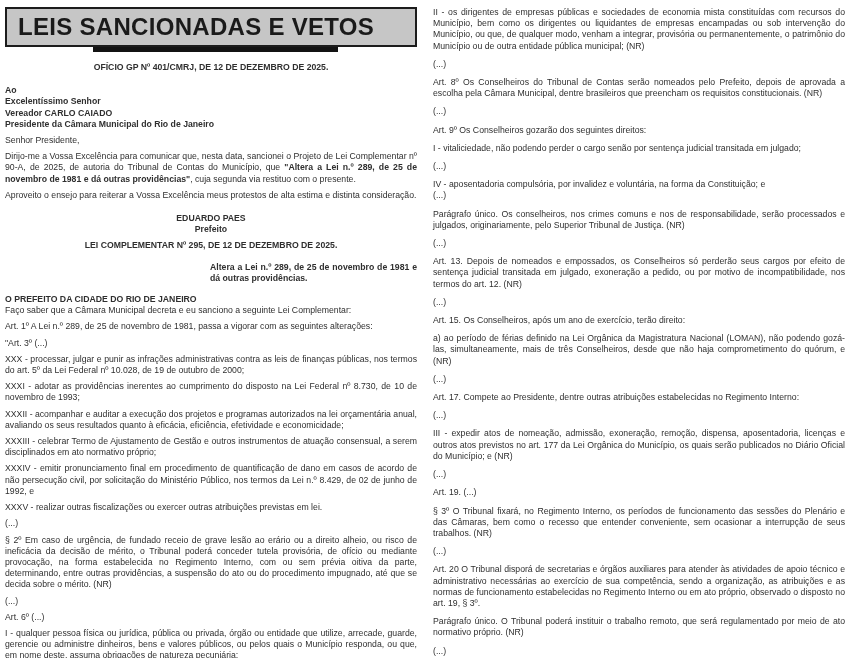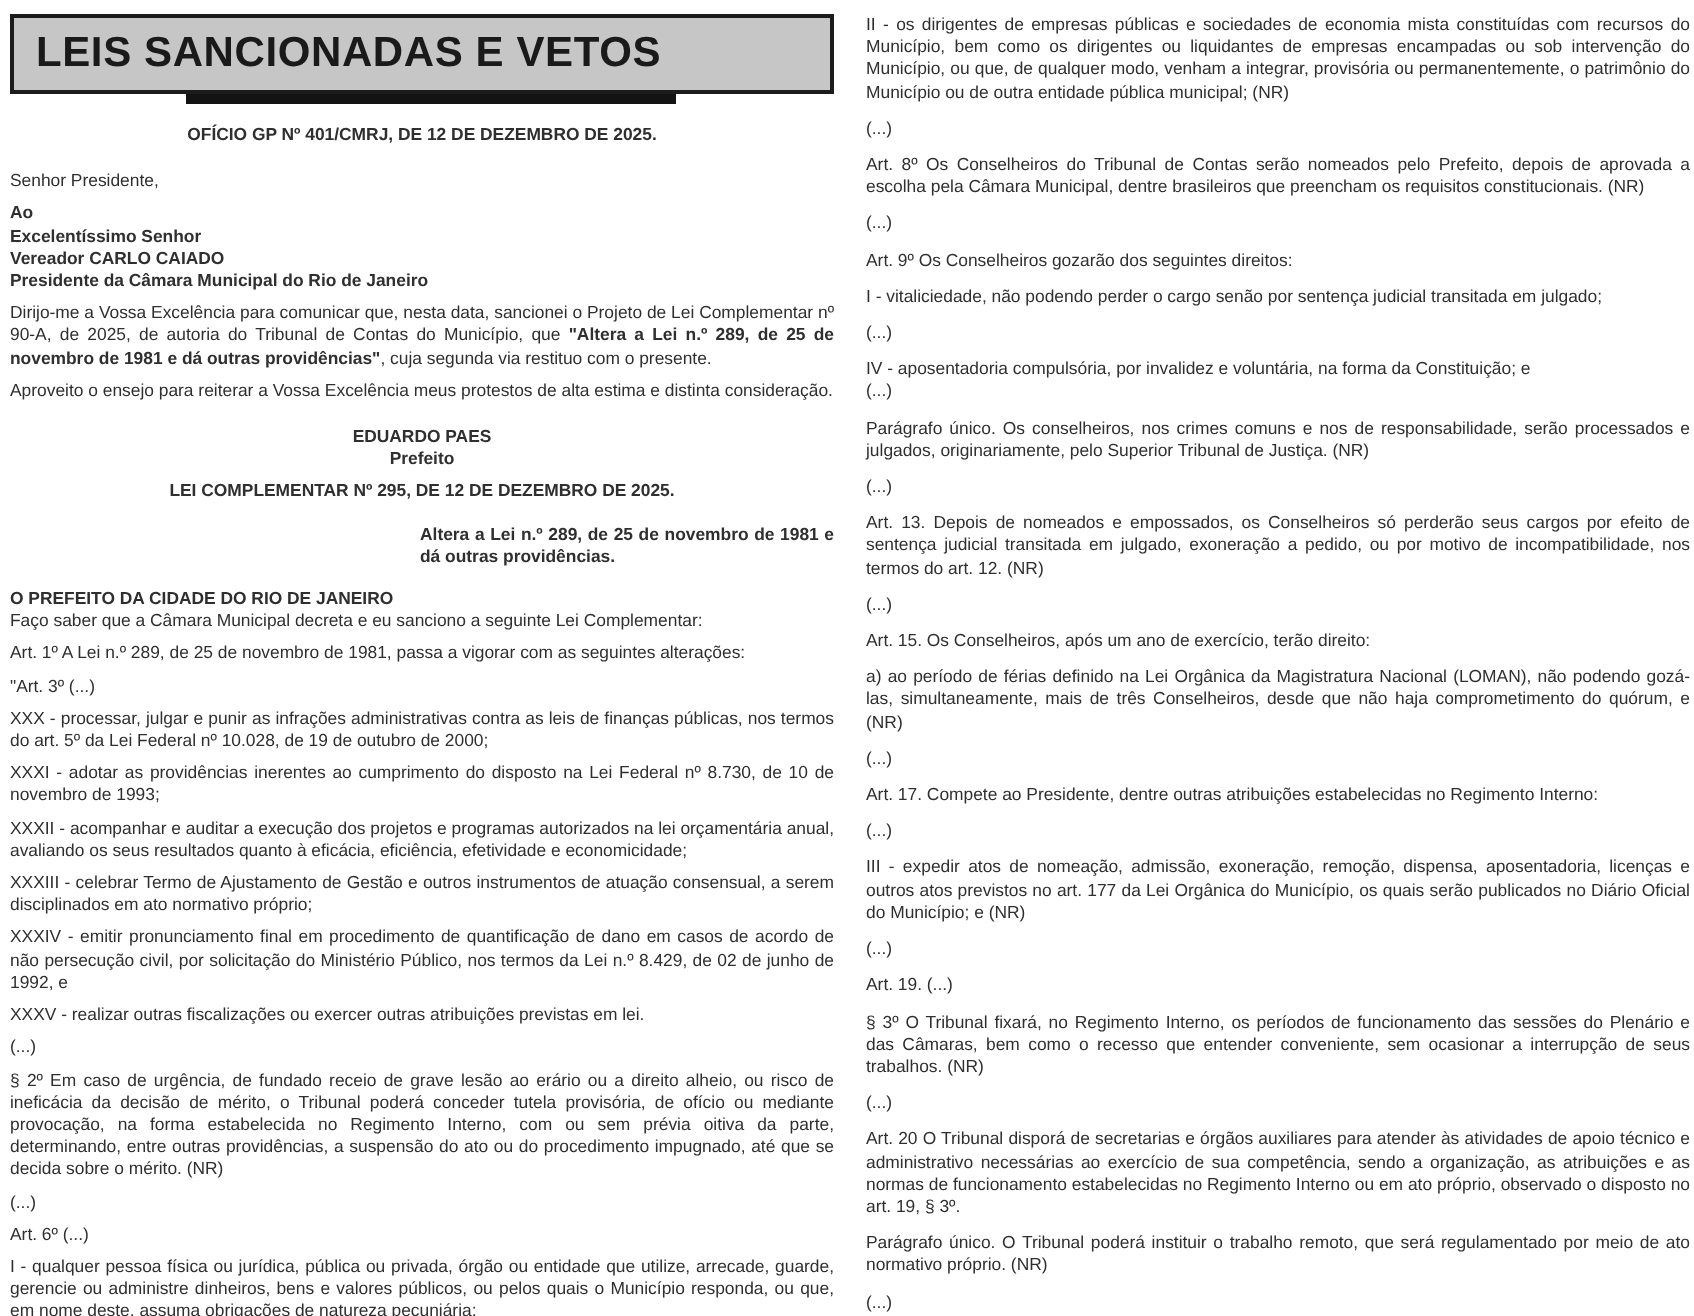--- a/index.html
+++ b/index.html
@@ -29,21 +29,21 @@
   .header-box {
     box-sizing: border-box;
     margin-top: 7px;
     width: 100%;
     height: 40px;
     background: #c6c6c6;
     border: 2px solid #1c1c1c;
     display: flex;
     align-items: center;
     padding-left: 11px;
-    font-size: 21px;
+    font-size: 24px;
     font-weight: bold;
     color: #1a1a1a;
     letter-spacing: 0.3px;
     white-space: nowrap;
   }
   .header-shadow {
     width: 245px;
     height: 5px;
     background: #131313;
     margin-left: 88px;
@@ -66,22 +66,22 @@
 <body>
 
 <div class="page">
   <div class="col col-left">
     <div class="header-box">
       <span>LEIS SANCIONADAS E VETOS</span>
     </div>
     <div class="header-shadow"></div>
     <div class="content" id="left-paragraphs">
         <p class="para align-center sp-lg"><span class="b">OFÍCIO GP Nº 401/CMRJ, DE 12 DE DEZEMBRO DE 2025.</span></p>
+        <p class="para"><span class="b">Ao<br>Excelentíssimo Senhor<br>Vereador CARLO CAIADO<br>Presidente da Câmara Municipal do Rio de Janeiro</span></p>
         <p class="para"><span>Senhor Presidente,</span></p>
-        <p class="para"><span class="b">Ao<br>Excelentíssimo Senhor<br>Vereador CARLO CAIADO<br>Presidente da Câmara Municipal do Rio de Janeiro</span></p>
         <p class="para"><span>Dirijo-me a Vossa Excelência para comunicar que, nesta data, sancionei o Projeto de Lei Complementar nº 90-A, de 2025, de autoria do Tribunal de Contas do Município, que </span><span class="b">"Altera a Lei n.º 289, de 25 de novembro de 1981 e dá outras providências"</span><span>, cuja segunda via restituo com o presente.</span></p>
         <p class="para sp-none"><span>Aproveito o ensejo para reiterar a Vossa Excelência meus protestos de alta estima e distinta consideração.</span></p>
         <p class="para align-center"><span class="b">EDUARDO PAES<br>Prefeito</span></p>
         <p class="para align-center sp-md"><span class="b">LEI COMPLEMENTAR Nº 295, DE 12 DE DEZEMBRO DE 2025.</span></p>
         <p class="para indent sp-md"><span class="b">Altera a Lei n.º 289, de 25 de novembro de 1981 e dá outras providências.</span></p>
         <p class="para"><span class="b">O PREFEITO DA CIDADE DO RIO DE JANEIRO</span><span><br>Faço saber que a Câmara Municipal decreta e eu sanciono a seguinte Lei Complementar:</span></p>
         <p class="para"><span>Art. 1º A Lei n.º 289, de 25 de novembro de 1981, passa a vigorar com as seguintes alterações:</span></p>
         <p class="para"><span>"Art. 3º (...)</span></p>
         <p class="para"><span>XXX - processar, julgar e punir as infrações administrativas contra as leis de finanças públicas, nos termos do art. 5º da Lei Federal nº 10.028, de 19 de outubro de 2000;</span></p>
         <p class="para"><span>XXXI - adotar as providências inerentes ao cumprimento do disposto na Lei Federal nº 8.730, de 10 de novembro de 1993;</span></p>

